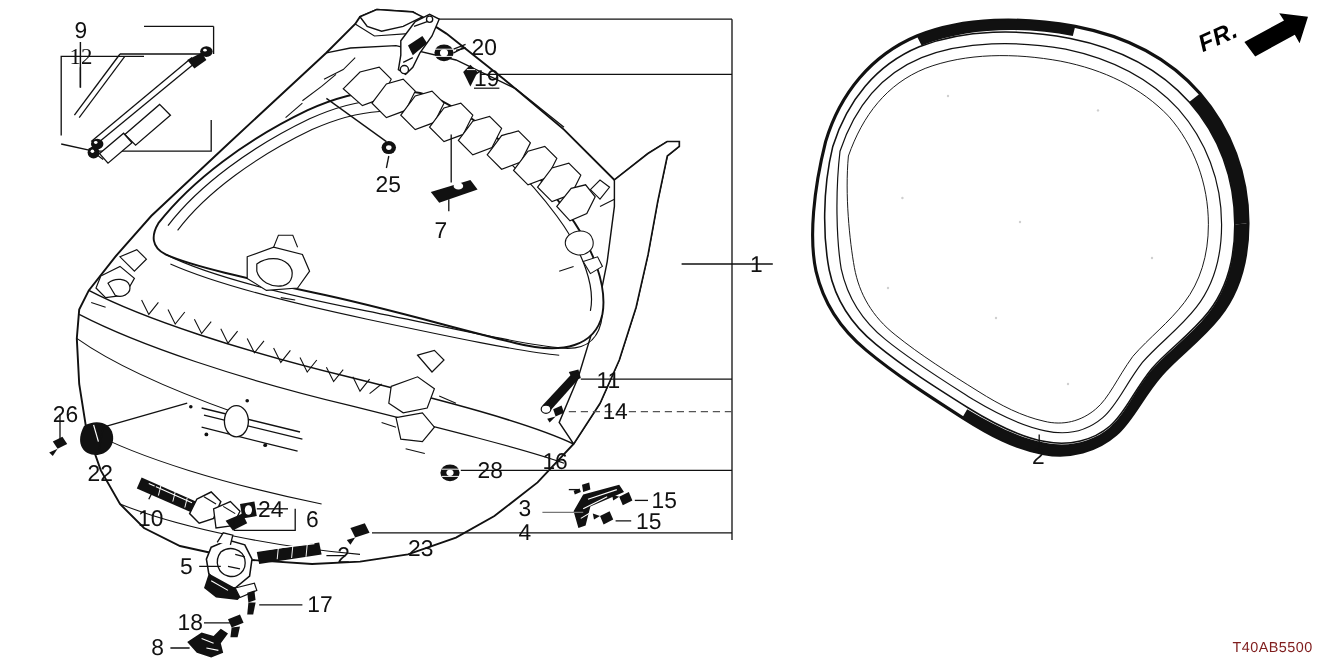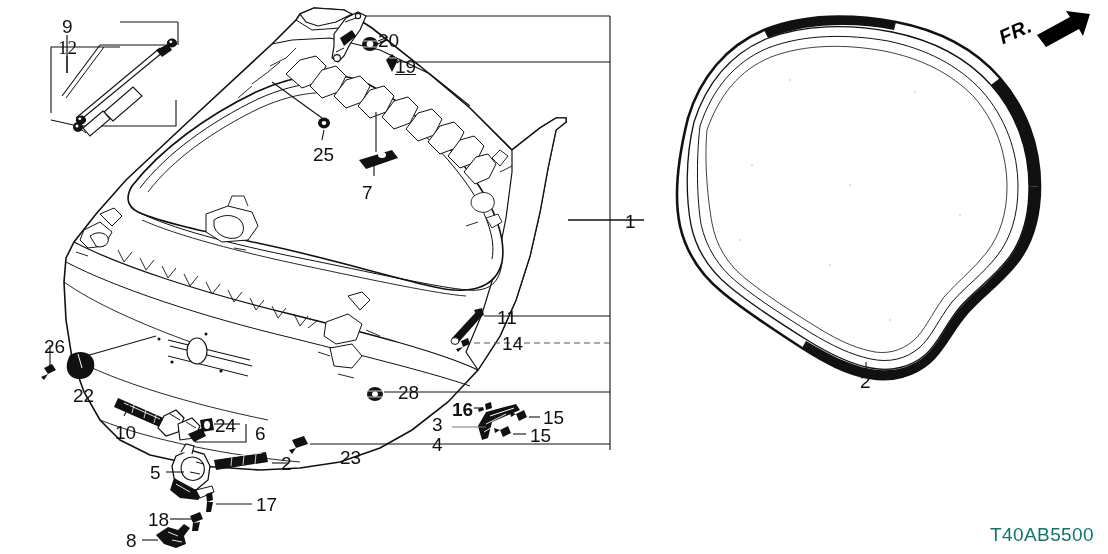--- a/index.html
+++ b/index.html
@@ -3,21 +3,21 @@
 <meta charset="utf-8">
 <style>
   html,body{margin:0;padding:0;background:#ffffff;}
   body{width:1108px;height:554px;position:relative;overflow:hidden;
        font-family:"Liberation Sans",sans-serif;color:#000;}
   #stage{position:absolute;left:0;top:0;width:1108px;height:554px;}
   svg.layer{position:absolute;left:0;top:0;width:1108px;height:554px;}
   .lbl{position:absolute;font-size:19px;line-height:19px;color:#111;
        font-family:"Liberation Sans",sans-serif;white-space:nowrap;
        -webkit-font-smoothing:antialiased;}
-  .pn{position:absolute;right:14px;bottom:8px;font-size:19px;letter-spacing:.4px;color:#0f766e;}
+  .pn{position:absolute;right:14px;bottom:8px;font-size:12px;letter-spacing:.4px;color:#7f1d1d;}
   .fr{position:absolute;font-size:20px;font-weight:bold;font-style:italic;
       color:#000;letter-spacing:.5px;}
 </style>
 </head>
 <body>
 
 <div id="stage">
 
 <svg class="layer" viewBox="0 0 1108 554">
   <defs>
@@ -419,35 +419,35 @@
   </g>
 </svg>
 
 <svg class="layer" viewBox="0 0 1108 554">
   <path d="M1037,35 L1070,17 L1066,11 L1090,14 L1083,36 L1079,29 L1046,47 Z" fill="#000"></path>
 </svg>
 <div class="fr" style="left:1000px;top:27px;transform:rotate(-24deg);transform-origin:left center;">FR.</div>
 
 <div class="lbl" style="left:62px;top:17px;">9</div>
 <div class="lbl" style="left:58px;top:38px;font-family:Liberation Serif, serif;">12</div>
-<div class="lbl" style="left:378px;top:31px;">20</div>
+<div class="lbl" style="left:393px;top:31px;">20</div>
 <div class="lbl" style="left:395px;top:57px;text-decoration:underline;">19</div>
 <div class="lbl" style="left:313px;top:145px;">25</div>
 <div class="lbl" style="left:362px;top:183px;">7</div>
 <div class="lbl" style="left:625px;top:212px;">1</div>
 <div class="lbl" style="left:860px;top:372px;">2</div>
 <div class="lbl" style="left:497px;top:308px;">11</div>
 <div class="lbl" style="left:502px;top:334px;">14</div>
 <div class="lbl" style="left:44px;top:337px;">26</div>
 <div class="lbl" style="left:73px;top:386px;">22</div>
 <div class="lbl" style="left:398px;top:383px;">28</div>
 <div class="lbl" style="left:115px;top:423px;">10</div>
 <div class="lbl" style="left:215px;top:416px;">24</div>
 <div class="lbl" style="left:255px;top:424px;">6</div>
-<div class="lbl" style="left:452px;top:400px;font-weight:bold;">16</div>
+<div class="lbl" style="left:452px;top:376px;">16</div>
 <div class="lbl" style="left:543px;top:408px;">15</div>
 <div class="lbl" style="left:432px;top:415px;">3</div>
 <div class="lbl" style="left:432px;top:435px;">4</div>
 <div class="lbl" style="left:530px;top:426px;">15</div>
 <div class="lbl" style="left:340px;top:448px;">23</div>
 <div class="lbl" style="left:281px;top:454px;">2</div>
 <div class="lbl" style="left:150px;top:463px;">5</div>
 <div class="lbl" style="left:256px;top:495px;">17</div>
 <div class="lbl" style="left:148px;top:510px;">18</div>
 <div class="lbl" style="left:126px;top:531px;">8</div>

